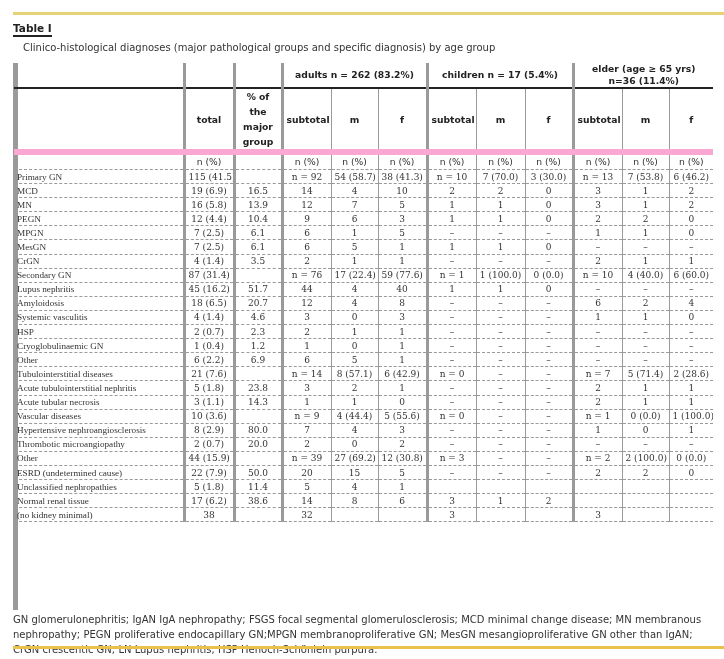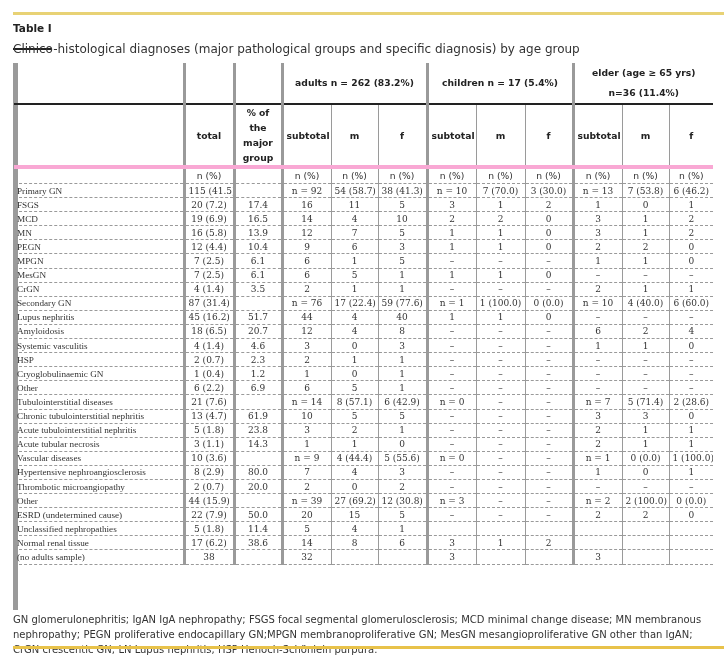--- a/index.html
+++ b/index.html
@@ -1,34 +1,34 @@
 <!DOCTYPE html>
 <html><head>
 <meta charset="utf-8">
 <style>
   html, body { margin: 0; padding: 0; background: #ffffff; }
   body { width: 724px; height: 659px; position: relative; overflow: hidden;
          font-family: "DejaVu Sans", sans-serif; color: #2b2b2b; }
   .topline { position: absolute; left: 13px; top: 12px; width: 711px; height: 3px; background: #e8d275; }
   .title { position: absolute; left: 13px; top: 22px; font-size: 10.5px; font-weight: bold; color: #222;
-           border-bottom: 2px solid #222; padding-bottom: 13px; line-height: 13px; }
-  .caption { position: absolute; left: 13px; top: 42px; font-size: 12px; color: #333; white-space: nowrap; }
+           border-bottom: 2px solid #222; padding-bottom: 0px; line-height: 13px; }
+  .caption { position: absolute; left: 23px; top: 42px; font-size: 10px; color: #333; white-space: nowrap; }
   .tablewrap { position: absolute; left: 13px; top: 63px; width: 704px; }
   .leftbar { position: absolute; left: 0; top: 0; width: 5px; height: 547px; background: #9a9a9a; }
   table { position: absolute; left: 1px; top: 0; border-collapse: collapse; table-layout: fixed; width: 699px;
           font-size: 9.2px; }
   td, th { padding: 0 3px; height: 13.1px; line-height: 12px; white-space: nowrap; overflow: hidden;
            border-bottom: 1px dashed #9a9a9a; text-align: center; color: #333; }
   th { font-weight: bold; color: #222; }
   td.lbl { text-align: left; padding-left: 3px; font-family: Liberation Serif, serif; }
   td.num { font-family: "DejaVu Serif", serif; font-size: 9px; }
   .vb { border-right: 3px solid #9a9a9a; }
   .vt { border-right: 1px solid #9a9a9a; }
   tr.h1 th { height: 24px; border-bottom: 2px solid #222; vertical-align: middle; }
-  tr.h2 th { height: 51px; border-bottom: 4px solid #f9a8d4; vertical-align: middle; line-height: 15px; }
+  tr.h2 th { height: 51px; border-bottom: 6px solid #f9a8d4; vertical-align: middle; line-height: 15px; }
   tr.h3 td { height: 14px; }
   .footnote { position: absolute; left: 13px; top: 612px; width: 705px; font-size: 10px; line-height: 15px; color: #333; }
   .botline { position: absolute; left: 13px; top: 646px; width: 711px; height: 3px; background: #e8c24a; }
 </style>
 </head>
 <body>
 
 <div class="topline"></div>
 <div class="title">Table I</div>
 <div class="caption">Clinico-histological diagnoses (major pathological groups and specific diagnosis) by age group</div>
@@ -50,21 +50,21 @@
         <col style="width:47px">
         <col style="width:44px">
     </colgroup>
     <thead>
       <tr class="h1">
         <th class="vb"></th>
         <th class="vb"></th>
         <th class="vb"></th>
         <th class="vb" colspan="3">adults n = 262 (83.2%)</th>
         <th class="vb" colspan="3">children n = 17 (5.4%)</th>
-        <th colspan="3" style="white-space:normal;line-height:20px;margin-top:16px;">elder (age ≥ 65 yrs) n=36 (11.4%)</th>
+        <th colspan="3" style="white-space:normal;line-height:12px;margin-top:16px;">elder (age ≥ 65 yrs) n=36 (11.4%)</th>
       </tr>
       <tr class="h2" id="colhead">
           <th class="vb"></th>
           <th class="vb">total</th>
           <th class="vb" style="white-space: normal;">% of the major group</th>
           <th class="vt">subtotal</th>
           <th class="vt">m</th>
           <th class="vb">f</th>
           <th class="vt">subtotal</th>
           <th class="vt">m</th>
@@ -97,34 +97,20 @@
           <td class="vt num">54 (58.7)</td>
           <td class="vb num">38 (41.3)</td>
           <td class="vt num">n = 10</td>
           <td class="vt num">7 (70.0)</td>
           <td class="vb num">3 (30.0)</td>
           <td class="vt num">n = 13</td>
           <td class="vt num">7 (53.8)</td>
           <td class=" num">6 (46.2)</td>
         </tr>
         <tr>
-          <td class="vb lbl">FSGS</td>
-          <td class="vb num">20 (7.2)</td>
-          <td class="vb num">17.4</td>
-          <td class="vt num">16</td>
-          <td class="vt num">11</td>
-          <td class="vb num">5</td>
-          <td class="vt num">3</td>
-          <td class="vt num">1</td>
-          <td class="vb num">2</td>
-          <td class="vt num">1</td>
-          <td class="vt num">0</td>
-          <td class=" num">1</td>
-        </tr>
-        <tr>
           <td class="vb lbl">MCD</td>
           <td class="vb num">19 (6.9)</td>
           <td class="vb num">16.5</td>
           <td class="vt num">14</td>
           <td class="vt num">4</td>
           <td class="vb num">10</td>
           <td class="vt num">2</td>
           <td class="vt num">2</td>
           <td class="vb num">0</td>
           <td class="vt num">3</td>
@@ -307,34 +293,20 @@
           <td class="vt num">8 (57.1)</td>
           <td class="vb num">6 (42.9)</td>
           <td class="vt num">n = 0</td>
           <td class="vt num">–</td>
           <td class="vb num">–</td>
           <td class="vt num">n = 7</td>
           <td class="vt num">5 (71.4)</td>
           <td class=" num">2 (28.6)</td>
         </tr>
         <tr>
-          <td class="vb lbl">Chronic tubulointerstitial nephritis</td>
-          <td class="vb num">13 (4.7)</td>
-          <td class="vb num">61.9</td>
-          <td class="vt num">10</td>
-          <td class="vt num">5</td>
-          <td class="vb num">5</td>
-          <td class="vt num">–</td>
-          <td class="vt num">–</td>
-          <td class="vb num">–</td>
-          <td class="vt num">3</td>
-          <td class="vt num">3</td>
-          <td class=" num">0</td>
-        </tr>
-        <tr>
           <td class="vb lbl">Acute tubulointerstitial nephritis</td>
           <td class="vb num">5 (1.8)</td>
           <td class="vb num">23.8</td>
           <td class="vt num">3</td>
           <td class="vt num">2</td>
           <td class="vb num">1</td>
           <td class="vt num">–</td>
           <td class="vt num">–</td>
           <td class="vb num">–</td>
           <td class="vt num">2</td>
@@ -447,21 +419,21 @@
           <td class="vt num">8</td>
           <td class="vb num">6</td>
           <td class="vt num">3</td>
           <td class="vt num">1</td>
           <td class="vb num">2</td>
           <td class="vt num"></td>
           <td class="vt num"></td>
           <td class=" num"></td>
         </tr>
         <tr>
-          <td class="vb lbl">(no adults sample)</td>
+          <td class="vb lbl">(no kidney minimal)</td>
           <td class="vb num">38</td>
           <td class="vb num"></td>
           <td class="vt num">32</td>
           <td class="vt num"></td>
           <td class="vb num"></td>
           <td class="vt num">3</td>
           <td class="vt num"></td>
           <td class="vb num"></td>
           <td class="vt num">3</td>
           <td class="vt num"></td>

